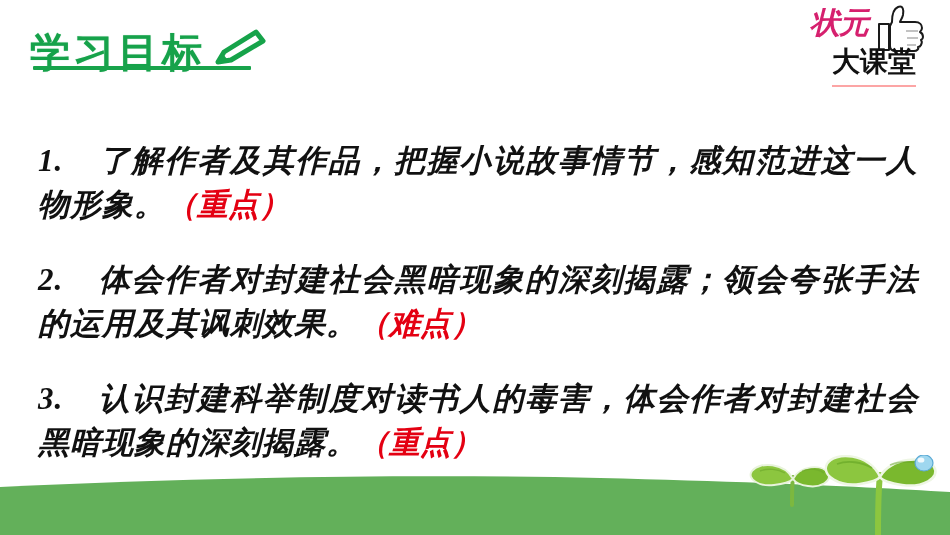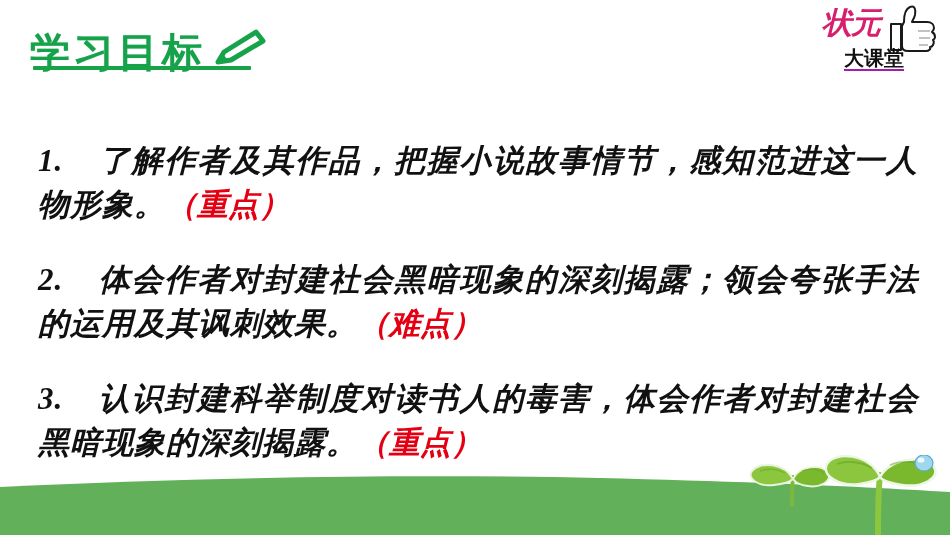--- a/index.html
+++ b/index.html
@@ -51,21 +51,21 @@
     top: 66px;
     width: 218px;
     height: 4px;
     background: #18a34b;
     border-radius: 1px;
   }
 
   
   .logo {
     position: absolute;
-    right: 6px;
+    right: 18px;
     top: 4px;
     width: 128px;
     height: 86px;
   }
   .logo-zy {
     position: absolute;
     left: 6px;
     top: 4px;
     font-family: "Liberation Sans", "DejaVu Sans", sans-serif;
     font-size: 30px;
@@ -74,28 +74,28 @@
     letter-spacing: -1px;
     color: #d6206e;
     line-height: 1;
     white-space: nowrap;
   }
   .logo-dkt {
     position: absolute;
     left: 28px;
     top: 44px;
     font-family: "Liberation Sans", "DejaVu Sans", sans-serif;
-    font-size: 20px;
+    font-size: 28px;
     font-weight: bold;
     color: #111111;
     line-height: 1;
     letter-spacing: 0px;
     white-space: nowrap;
-    border-bottom: 2px solid #a21caf;
-    padding-bottom: 1px;
+    border-bottom: 2px solid #fca5a5;
+    padding-bottom: 9px;
   }
   .thumb-icon {
     position: absolute;
     left: 72px;
     top: 0px;
     width: 52px;
     height: 48px;
   }
 
   

